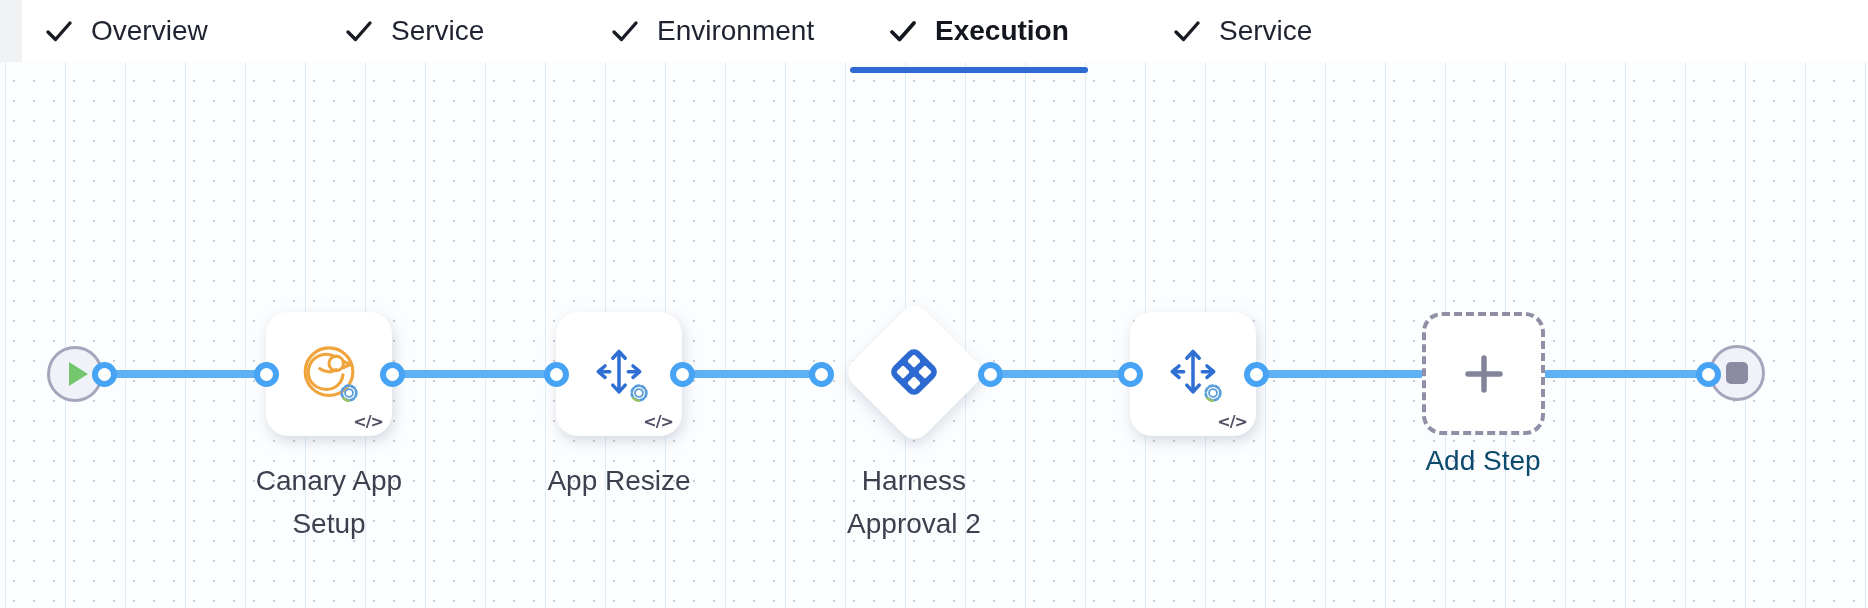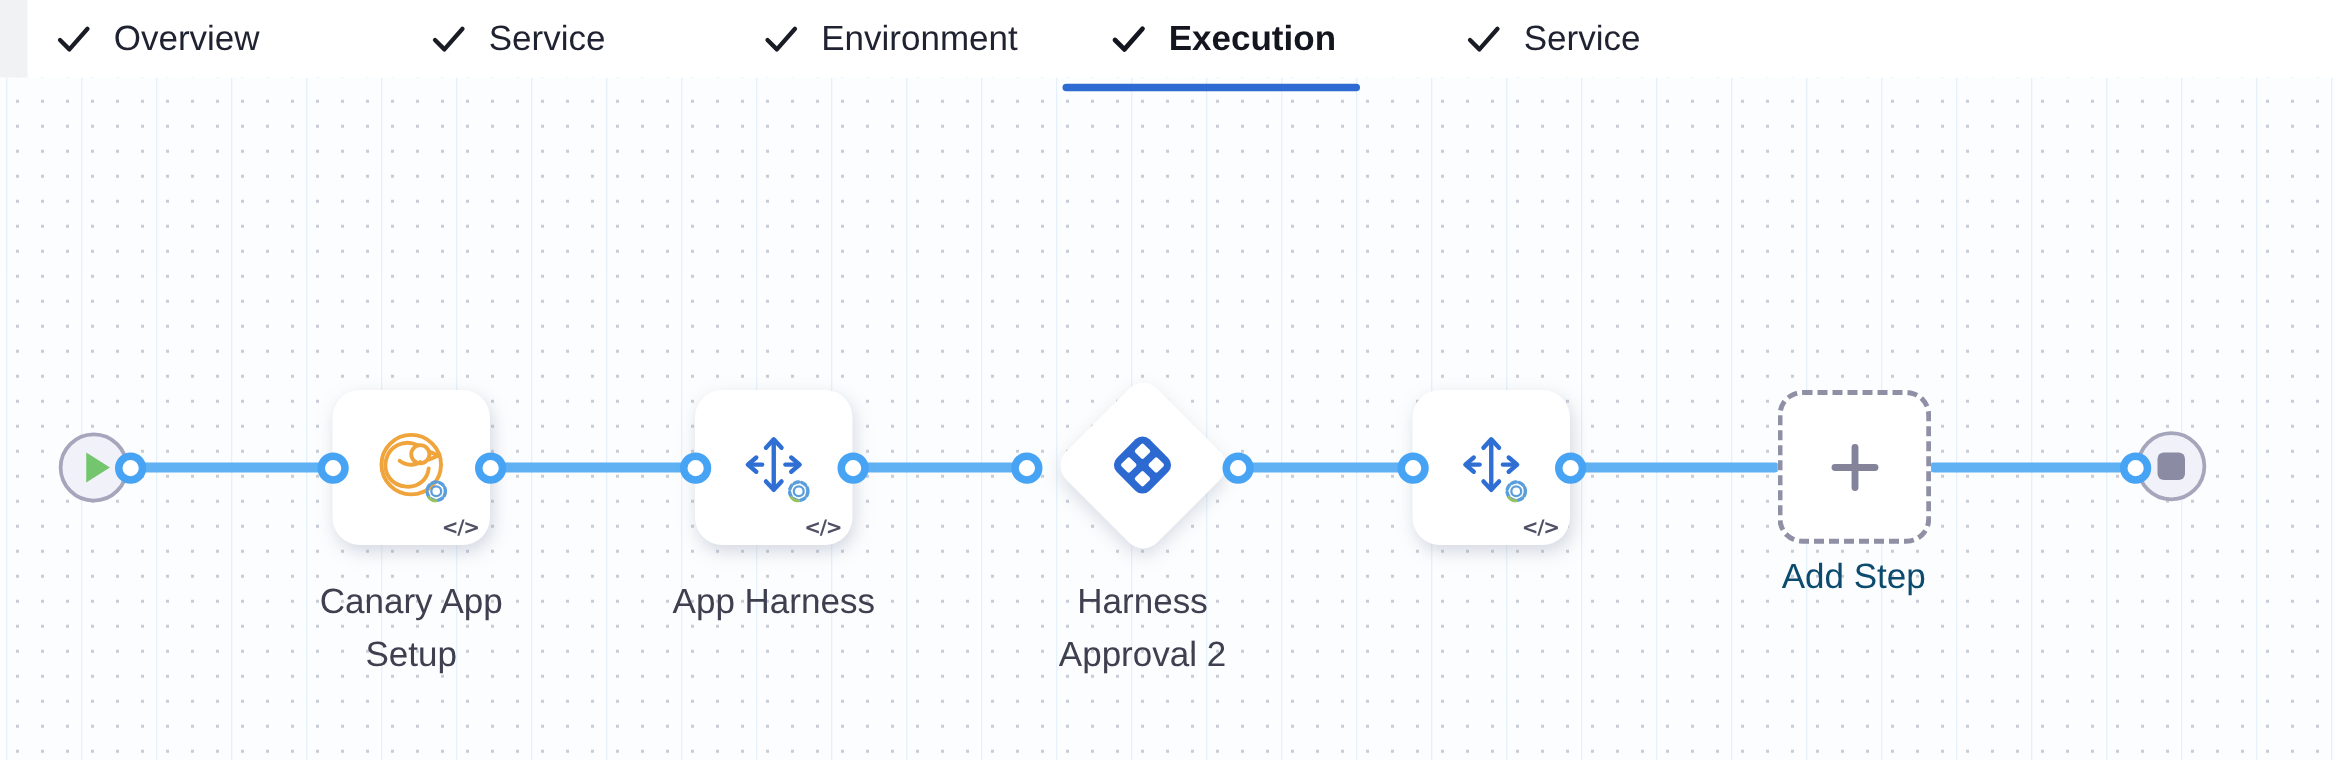--- a/index.html
+++ b/index.html
@@ -214,17 +214,17 @@
   <div class="port" style="left:380px"></div>
   <div class="port" style="left:544px"></div>
   <div class="port" style="left:670px"></div>
   <div class="port" style="left:809px"></div>
   <div class="port" style="left:978px"></div>
   <div class="port" style="left:1118px"></div>
   <div class="port" style="left:1244px"></div>
   <div class="port" style="left:1696px"></div>
 
   <div class="node-label" style="left:244px;width:170px">Canary App Setup</div>
-  <div class="node-label" style="left:519px;width:200px">App Harness</div>
+  <div class="node-label" style="left:519px;width:200px">App Resize</div>
   <div class="node-label" style="left:839px;width:150px">Harness Approval 2</div>
   <div class="node-label addstep" style="left:1383px;width:200px">Add Step</div>
 
 </div>
 
 </body></html>

